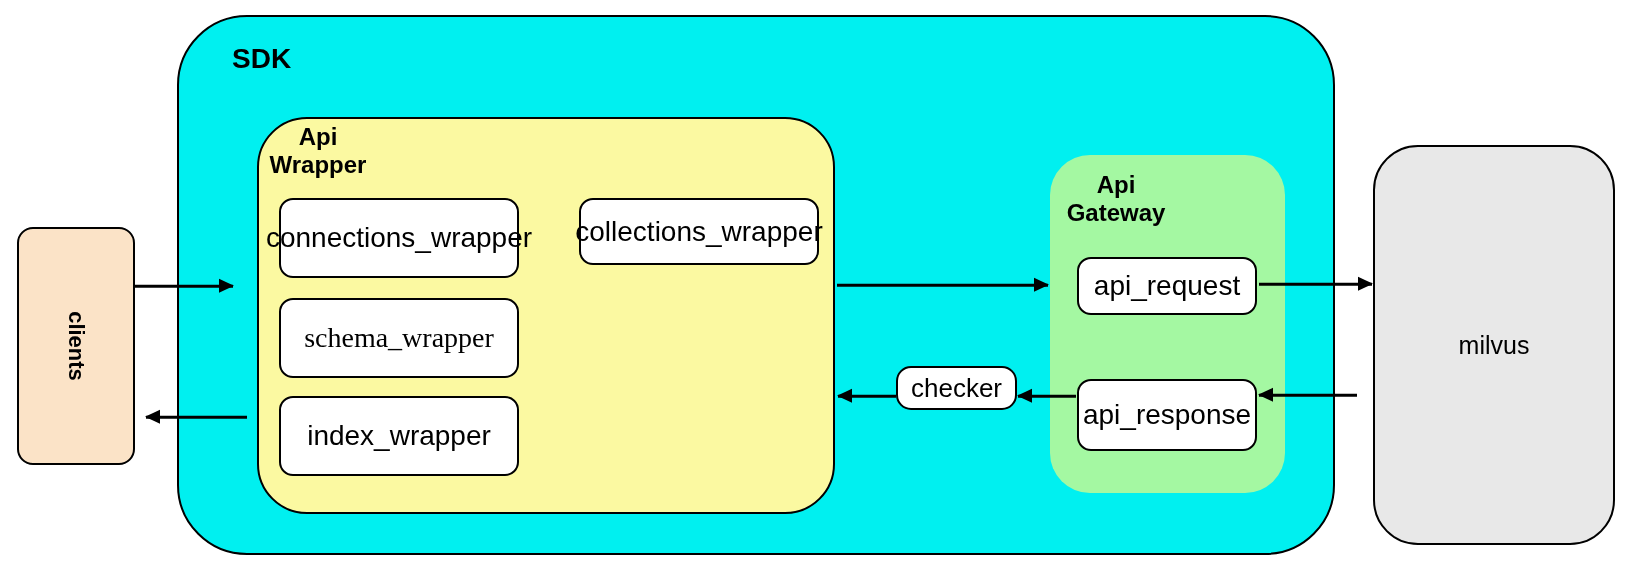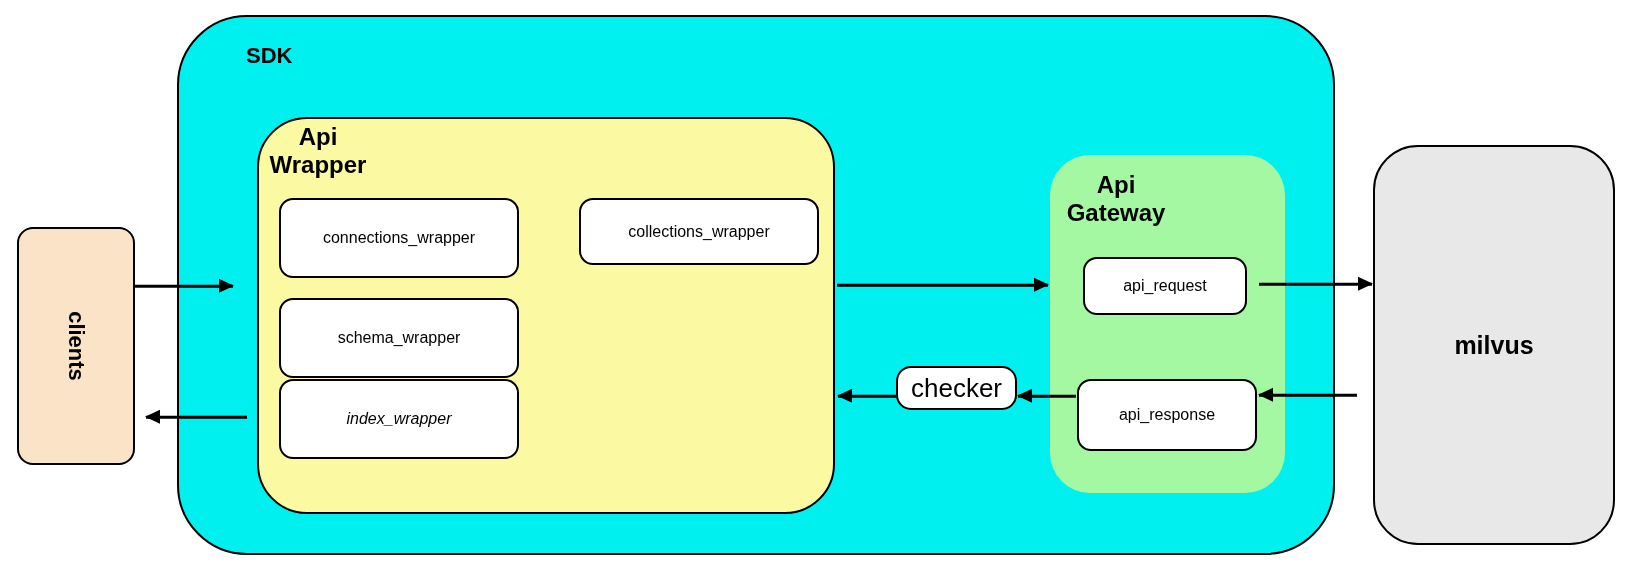--- a/index.html
+++ b/index.html
@@ -21,22 +21,22 @@
     box-sizing: border-box;
     border: 2.5px solid var(--stroke, #000);
   }
   
   .sdk {
     left: 177px; top: 15px; width: 1158px; height: 540px;
     background: var(--sdk-fill, #00F0F0);
     border-radius: 70px;
   }
   .sdk-label {
-    position: absolute; left: 67px; top: 26px;
-    font-size: 22px; font-weight: bold;
+    position: absolute; left: 53px; top: 26px;
+    font-size: 28px; font-weight: bold;
   }
   .clients {
     left: 17px; top: 227px; width: 118px; height: 238px;
     background: var(--clients-fill, #FBE3C7);
     border-radius: 16px;
     display: flex; align-items: center; justify-content: center;
   }
   .clients span {
     transform: rotate(90deg);
     font-size: 22px; font-weight: bold; white-space: nowrap;
@@ -58,46 +58,46 @@
   }
   .gateway-title {
     position: absolute; left: 16px; top: 16px; width: 100px;
     text-align: center; font-size: 24px; font-weight: bold; line-height: 28px;
   }
   .milvus {
     left: 1373px; top: 145px; width: 242px; height: 400px;
     background: var(--milvus-fill, #E8E8E8);
     border-radius: 45px;
     display: flex; align-items: center; justify-content: center;
-    font-size: 25px; font-weight: bold;
+    font-size: 25px; font-weight: normal;
   }
   
   .wbox {
     position: absolute;
     box-sizing: border-box;
     background: var(--node-fill, #FFFFFF);
     border: 2.5px solid var(--stroke, #000);
     border-radius: 14px;
     display: flex; align-items: center; justify-content: center;
-    font-size: 16px;
+    font-size: 28px;
     white-space: nowrap;
   }
   .wcol1 { left: 20px;  width: 240px; height: 80px; }
   .wcol2 { left: 320px; width: 240px; height: 67px; }
   .wrow1 { top: 79px; }
-  .wrow2 { top: 179px; }
-  .wrow3 { top: 260px; font-style: italic; }
+  .wrow2 { top: 179px; font-family: Liberation Serif, serif; }
+  .wrow3 { top: 277px; }
   .checker {
     left: 896px; top: 366px; width: 121px; height: 44px;
     background: var(--node-fill, #FFFFFF);
     border-radius: 15px;
     display: flex; align-items: center; justify-content: center;
     font-size: 26px;
   }
-  .gw-req  { left: 33px; top: 102px; width: 164px; height: 58px; }
+  .gw-req  { left: 27px; top: 102px; width: 180px; height: 58px; }
   .gw-resp { left: 27px; top: 224px; width: 180px; height: 72px; }
   
   .arrow {
     position: absolute;
     height: 2.5px;
     background: var(--stroke, #000);
     transform: translateY(-50%);
   }
   .arrow::after {
     content: "";

